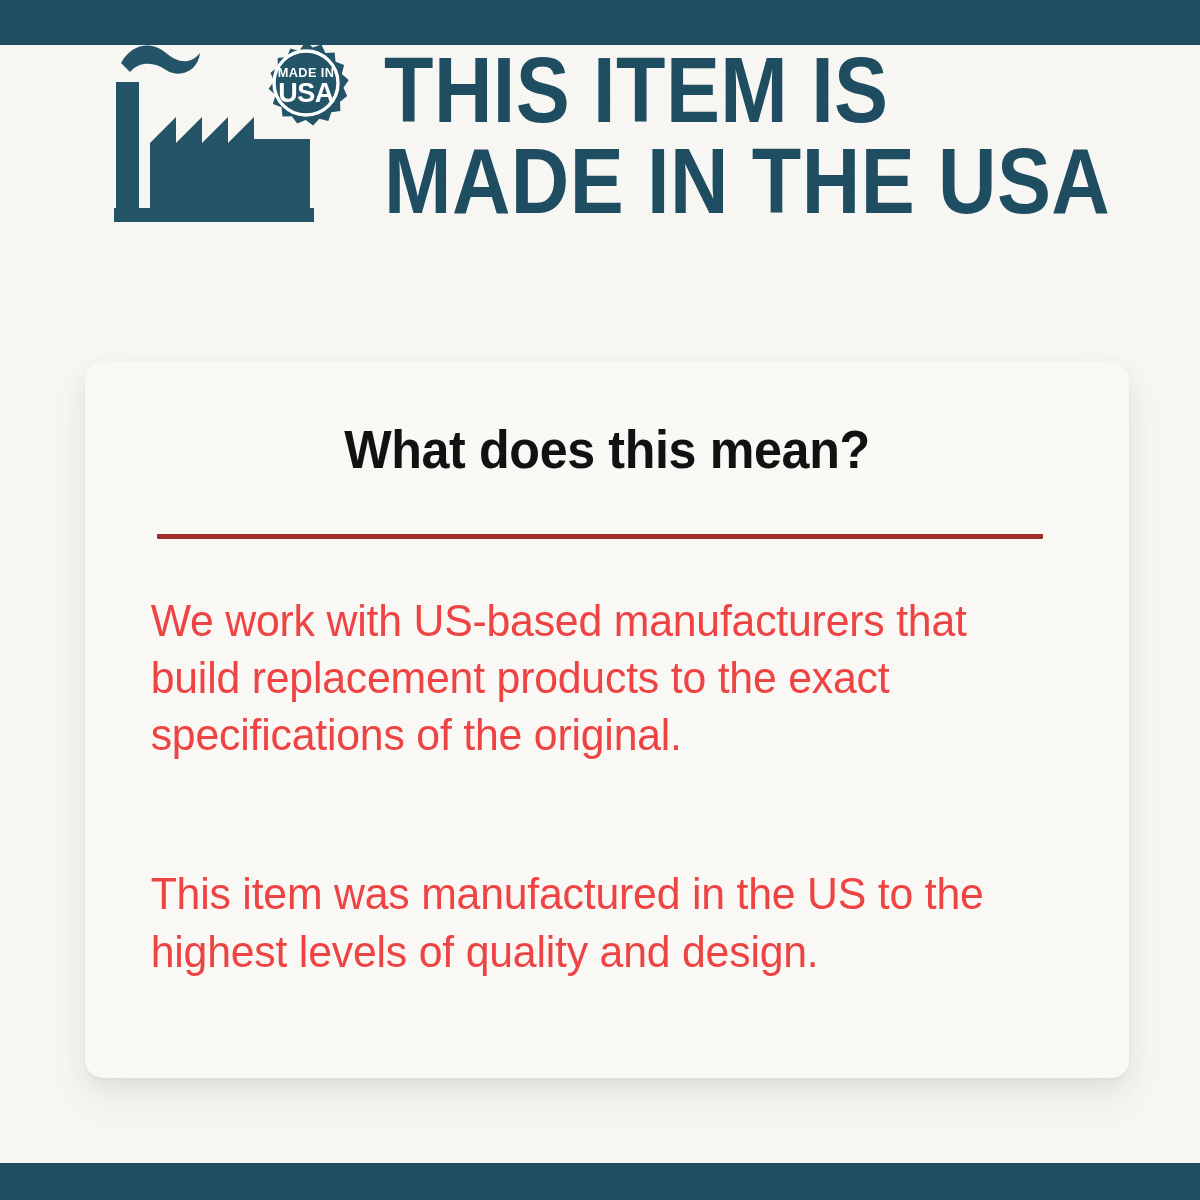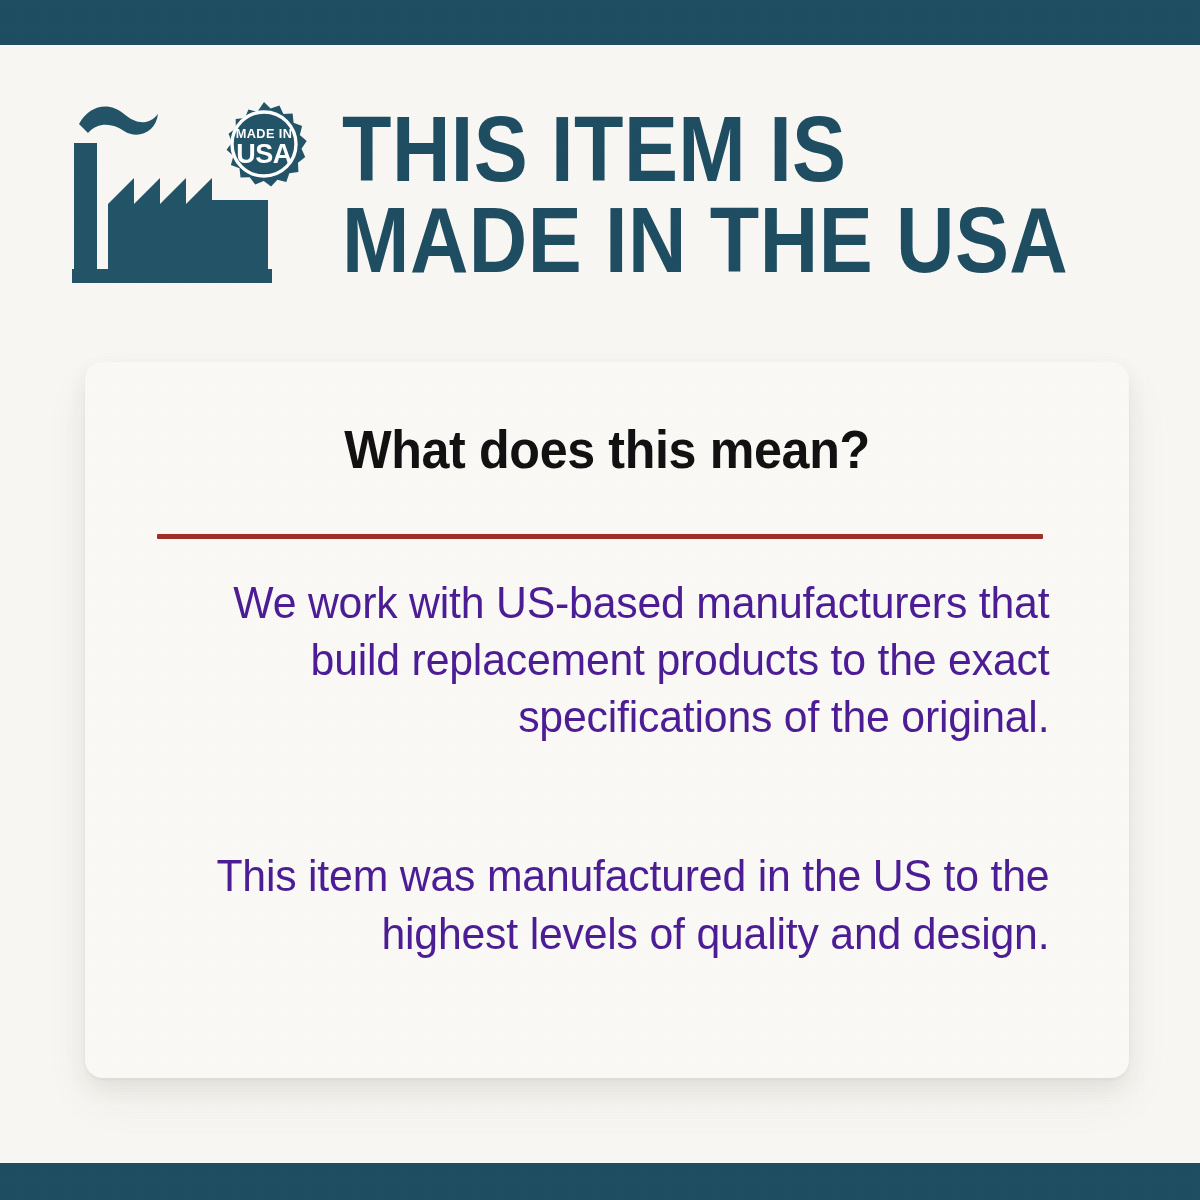--- a/index.html
+++ b/index.html
@@ -38,22 +38,21 @@
   .bar--top    { top: 0;     height: 45px; }
   .bar--bottom { top: 1163px; height: 37px; }
 
   
   .header {
     position: absolute;
     left: 0; top: 45px;
     width: 1200px;
     height: 300px;
     display: flex;
-    align-items: center;
-    padding-left: 72px;
+    padding-left: 114px;
   }
 
   .logo {
     width: 240px;
     height: 185px;
     flex: 0 0 auto;
     margin-top: -6px;
   }
 
   .headline {
@@ -103,24 +102,24 @@
     top: 172px;
     width: 886px;
     height: 5px;
     background: #9e3029;
     border-radius: 1px;
   }
 
   .body-copy {
     position: absolute;
     left: 42px;
-    top: 212px;
+    top: 230px;
     width: 946px;
-    text-align: right;
-    color: #4c1d95;
+    text-align: left;
+    color: #ef4444;
   }
 
   .para {
     font-size: 45px;
     line-height: 1.27;
     font-weight: 400;
     letter-spacing: -0.2px;
     transform: scaleX(0.95);
   }
   .para + .para { margin-top: 102px; }

